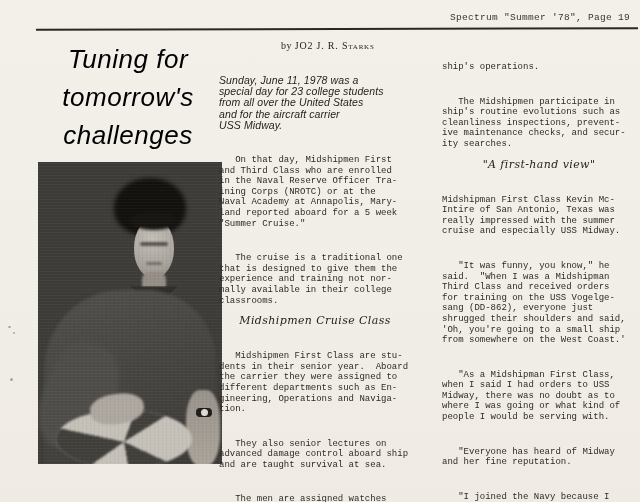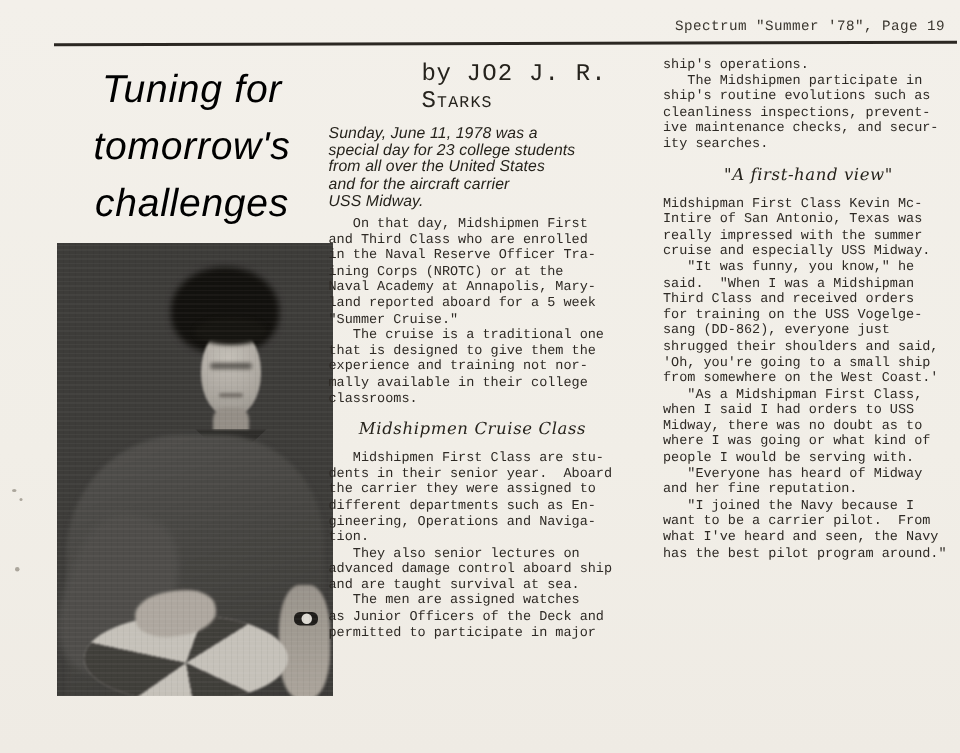--- a/index.html
+++ b/index.html
@@ -72,24 +72,24 @@
     background:#b3a593;transform:rotate(-8deg);filter:blur(1px);}
   .ph-grain{left:0;top:0;width:100%;height:100%;
     background:
       repeating-linear-gradient(0deg,rgba(255,255,255,.035) 0 1px,rgba(0,0,0,0) 1px 3px),
       repeating-linear-gradient(90deg,rgba(0,0,0,.04) 0 1px,rgba(0,0,0,0) 1px 4px);
   }
   
   .col{position:absolute;top:38px;}
   .col.middle{left:219px;width:192px;}
   .col.right{left:442px;width:194px;}
-  .byline{font-family:Liberation Mono, monospace;font-size:16px;color:#26231d;
+  .byline{font-family:Liberation Serif, serif;font-size:10px;color:#26231d;
     margin:2px 0 8px 14px;letter-spacing:.4px;padding-left:48px;}
   .byline .nm{font-variant:small-caps;letter-spacing:.8px;}
-  .para{white-space:pre-wrap;font:9px/10.6px "Liberation Mono",monospace;color:#2e2a25;}
+  .para{white-space:pre-wrap;font:9px/10.6px "Liberation Mono",monospace;color:#2e2a25;margin-top:24px;}
   .script{font-family:Liberation Sans, sans-serif;font-style:italic;font-size:10.5px;
     line-height:11.2px;color:#26231c;letter-spacing:.1px;}
   .lead{margin-bottom:4px;}
   .colhead{font-family:"DejaVu Serif",serif;font-style:italic;font-size:11px;
     text-align:center;margin:8px 0 8px 0;color:#26231c;letter-spacing:.4px;}
   .speck{position:absolute;background:#8d877c;border-radius:50%;opacity:.7;}
 </style>
 </head>
 <body>
 

